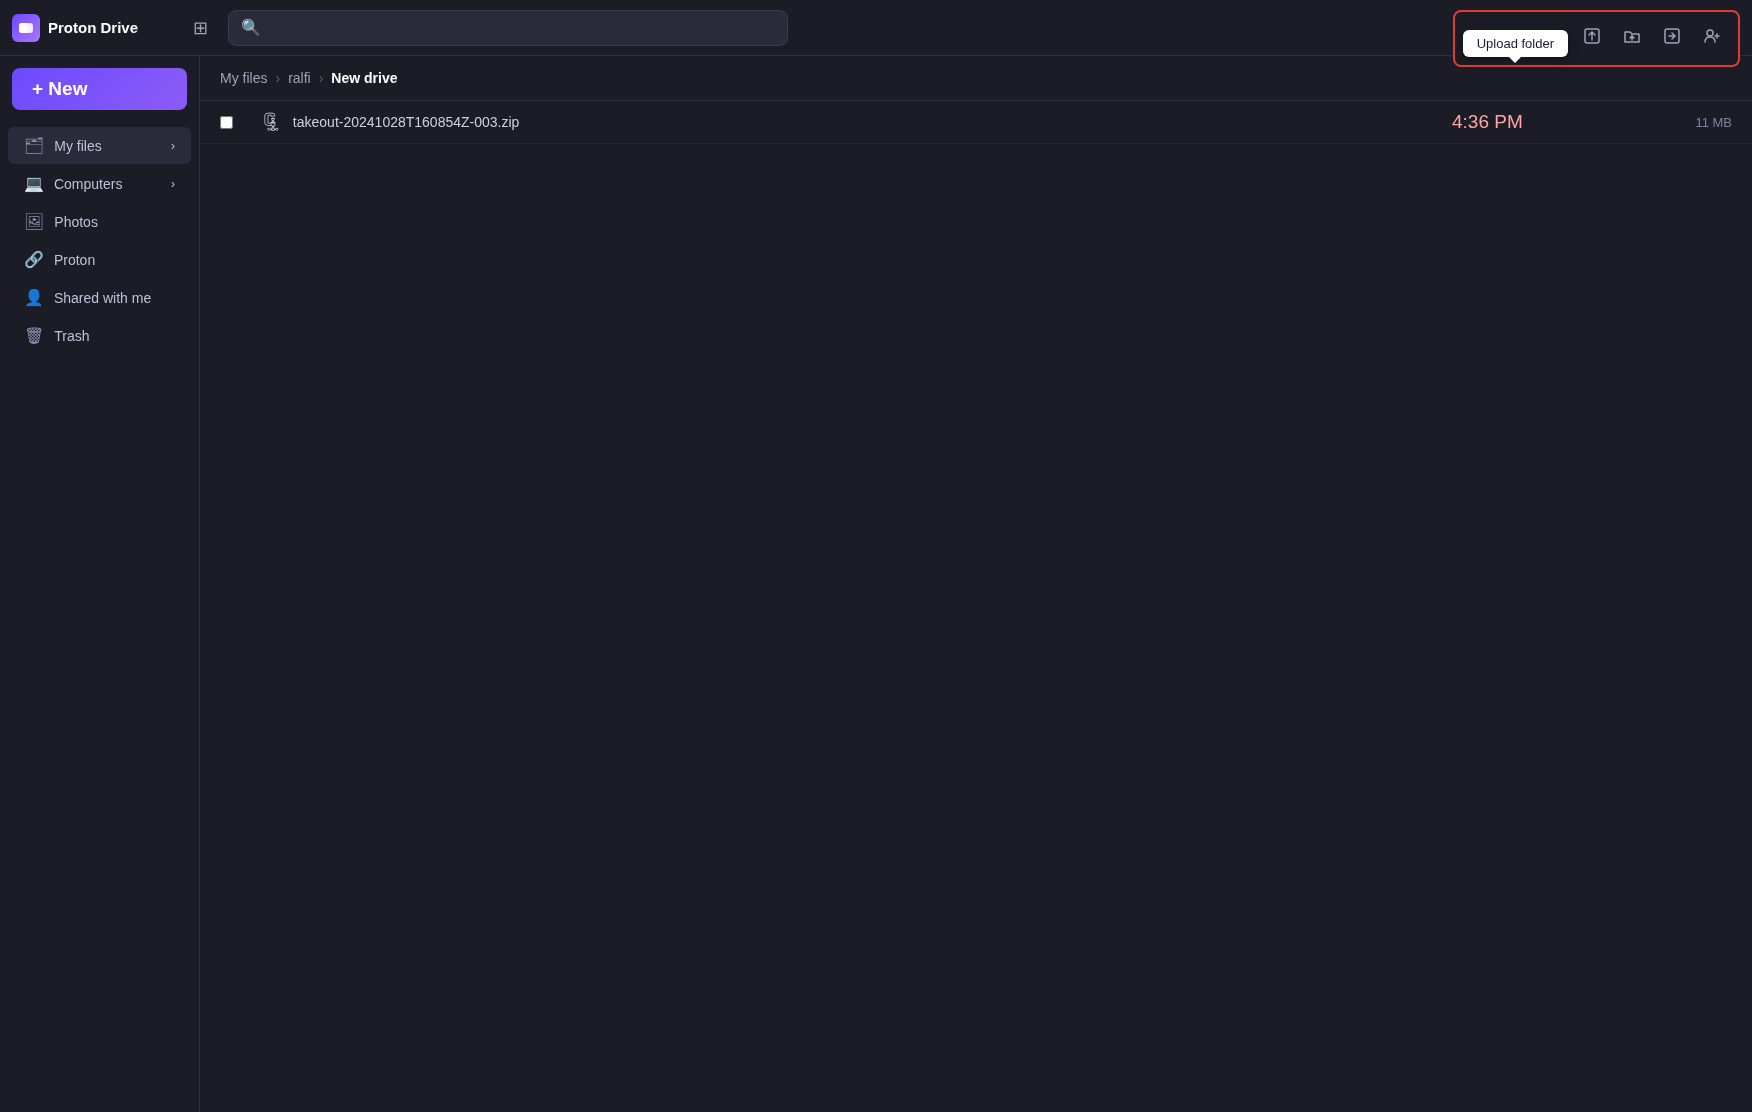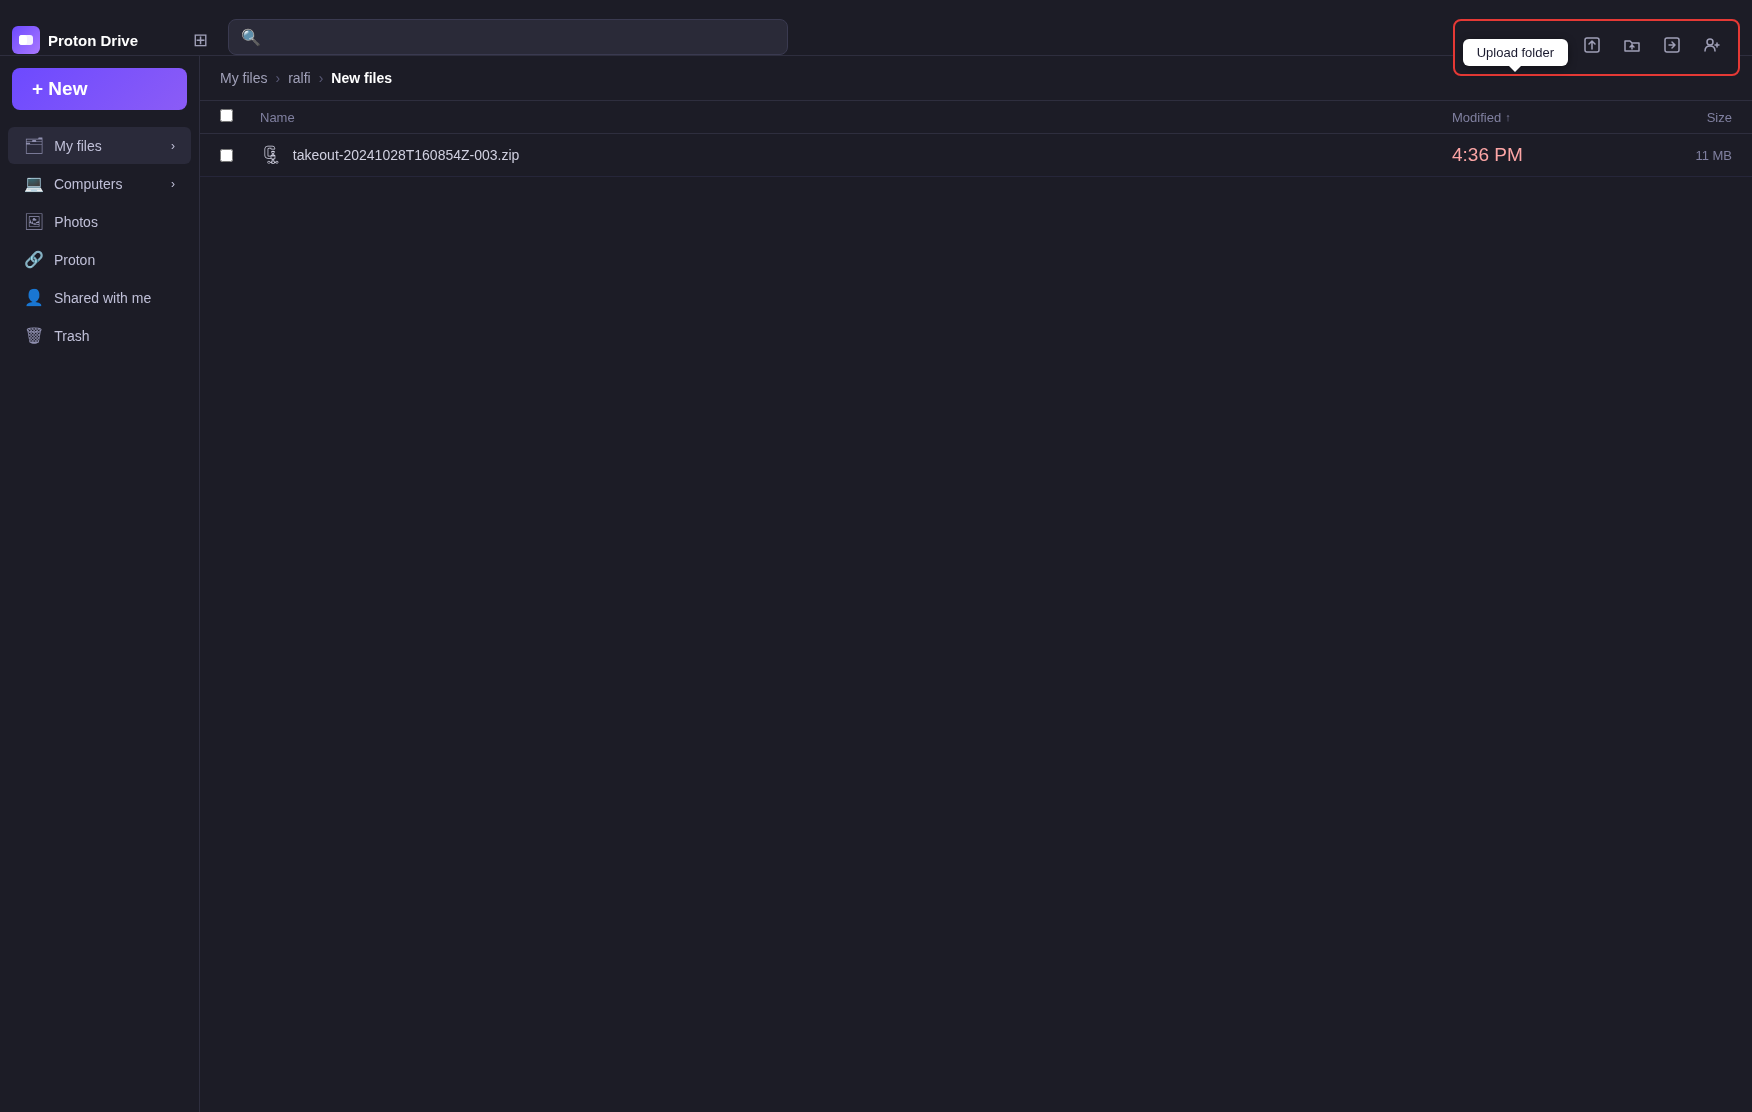--- a/index.html
+++ b/index.html
@@ -11,21 +11,21 @@
       height: 1112px;
       width: 1752px;
       overflow: hidden;
       display: flex;
       flex-direction: column;
     }
 
     
     .topbar {
       display: flex;
-      align-items: flex-end;
+      align-items: center;
       background: #1c1c26;
       height: 56px;
       padding: 0 12px;
       border-bottom: 1px solid #2e2e3e;
       flex-shrink: 0;
       position: relative;
     }
     .logo-area {
       display: flex;
       align-items: center;
@@ -437,39 +437,24 @@
 
   </aside>
 
   <div class="content-area">
 
     <div class="breadcrumb-bar">
       <span class="breadcrumb-item">My files</span>
       <span class="breadcrumb-sep">›</span>
       <span class="breadcrumb-item">ralfi</span>
       <span class="breadcrumb-sep">›</span>
-      <span class="breadcrumb-current">New files</span>
+      <span class="breadcrumb-current">New drive</span>
     </div>
 
     <div class="file-table">
-      <div class="table-header">
-        <div class="header-check">
-          <input type="checkbox" style="">
-        </div>
-        <div class="col-name">
-          <span>Name</span>
-        </div>
-        <div class="col-modified">
-          <span>Modified</span>
-          <span class="sort-arrow">↑</span>
-        </div>
-        <div class="col-size">
-          <span>Size</span>
-        </div>
-      </div>
 
       <div class="table-row">
         <div class="row-check">
           <input type="checkbox" style="">
         </div>
         <div class="row-name">
           <span class="file-icon">🗜</span>
           <span class="file-name">takeout-20241028T160854Z-003.zip</span>
         </div>
         <div class="row-modified">4:36 PM</div>

